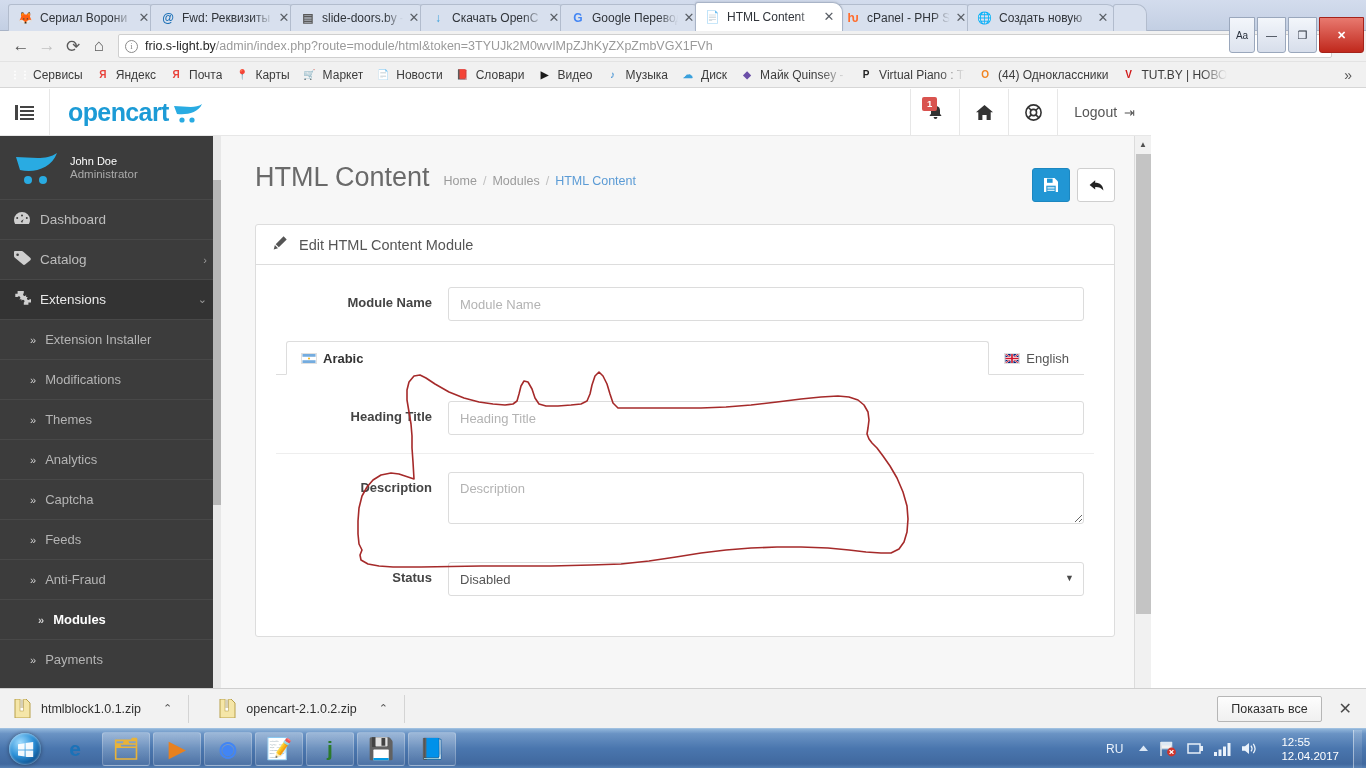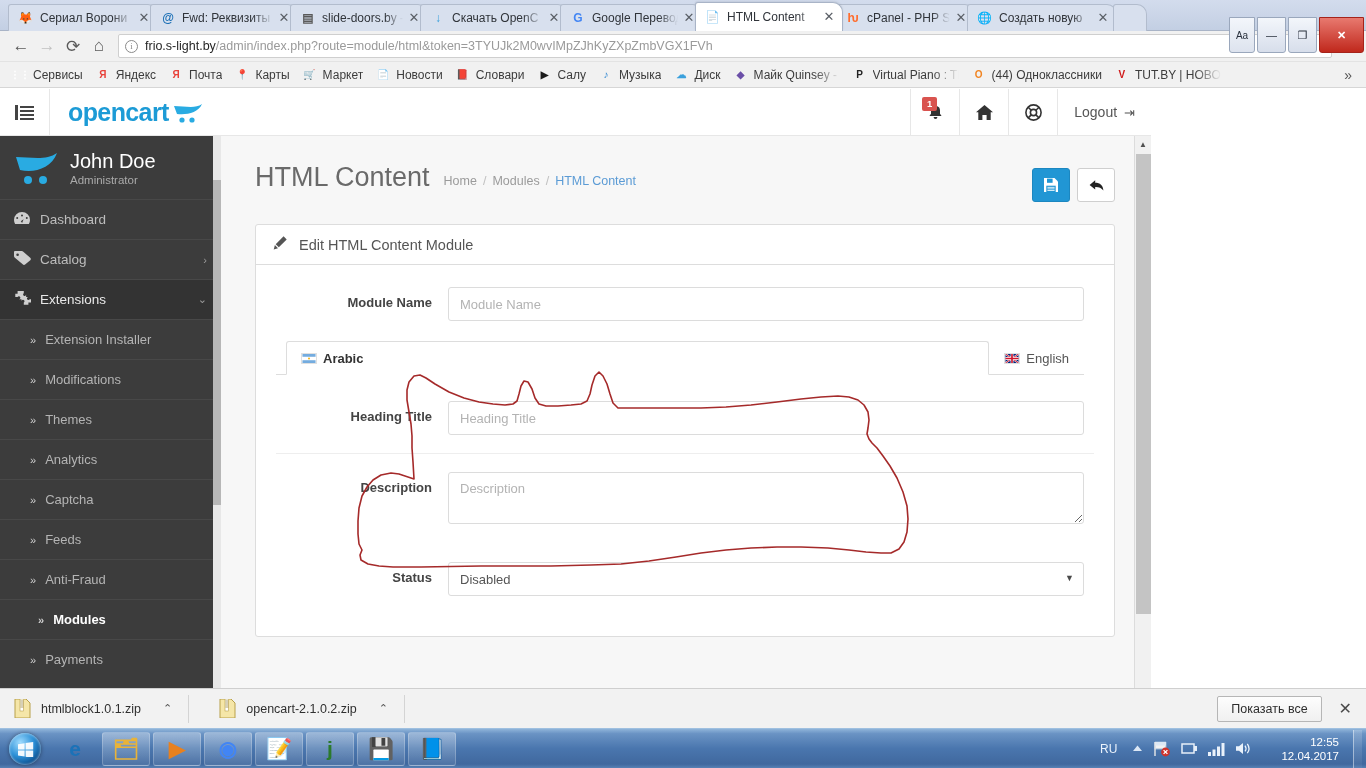--- a/index.html
+++ b/index.html
@@ -132,21 +132,21 @@
   .oc-body { display:flex; height:552px; }
 
   
   .sidebar {
     width: 221px; background:#3c3c3c; flex:0 0 221px; position:relative;
     height:552px; overflow:hidden;
   }
   .sb-profile { display:flex; align-items:center; padding:14px 0 14px 14px; height:63px; }
   .sb-profile .pic { width:46px;height:34px;flex:0 0 46px;position:relative; }
   .sb-profile .meta { margin-left:10px; }
-  .sb-profile .nm { color:#fff; font-size:20px; }
+  .sb-profile .nm { color:#fff; font-size:11px; }
   .sb-profile .role { color:#aaa; font-size:11.5px; margin-top:1px; }
   .sb-item {
     display:flex; align-items:center; height:40px; padding:0 14px;
     color:#bdbdbd; font-size:13.5px; border-top:1px solid #484848;
   }
   .sb-item .ic { width:26px;flex:0 0 26px;font-size:14px;color:#cfcfcf; }
   .sb-item .caret { margin-left:auto; font-size:11px; color:#9b9b9b; }
   .sb-item.open { background:#333; color:#e8e8e8; }
   .sb-sub {
     display:flex; align-items:center; height:40px; padding:0 14px 0 30px;
@@ -286,22 +286,22 @@
   .tb-btn {
     width:48px; height:34px; margin-left:3px; border-radius:3px;
     display:flex;align-items:center;justify-content:center;
     border:1px solid rgba(255,255,255,.22);
     background: linear-gradient(rgba(255,255,255,.33), rgba(255,255,255,.07));
   }
   .tb-btn.plain { border-color:transparent; background:transparent; }
   .tray { margin-left:auto; display:flex; align-items:center; padding-right:4px; }
   .tray .lang { font-size:12px; color:#eaf2fb; margin-right:10px; }
   .tray .ic { margin: 0 5px; display:flex; align-items:center; }
-  .clock { text-align:right; color:#fff; font-size:11.5px; line-height:14px;
-           margin-left:16px; padding:0 8px; }
+  .clock { text-align:left; color:#fff; font-size:11.5px; line-height:14px;
+           margin-left:10px; padding:0 8px; }
   .showdesk { width:9px; height:38px; margin-left:6px;
               border-left:1px solid rgba(255,255,255,.45);
               background: linear-gradient(rgba(255,255,255,.18), rgba(255,255,255,.04)); }
 </style>
 </head>
 <body>
 
 <div class="browser">
 
   <div class="tabstrip">
@@ -427,21 +427,21 @@
         <div class="bm">
           <span class="bi" style="background: transparent; color: rgb(91, 127, 166);">📄</span>
           <span class="lbl">Новости</span>
         </div>
         <div class="bm">
           <span class="bi" style="background: transparent; color: rgb(74, 127, 181);">📕</span>
           <span class="lbl">Словари</span>
         </div>
         <div class="bm">
           <span class="bi" style="background: transparent; color: rgb(26, 26, 26);">▶</span>
-          <span class="lbl">Салу</span>
+          <span class="lbl">Видео</span>
         </div>
         <div class="bm">
           <span class="bi" style="background: transparent; color: rgb(47, 134, 208);">♪</span>
           <span class="lbl">Музыка</span>
         </div>
         <div class="bm">
           <span class="bi" style="background: transparent; color: rgb(58, 160, 220);">☁</span>
           <span class="lbl">Диск</span>
         </div>
         <div class="bm">

